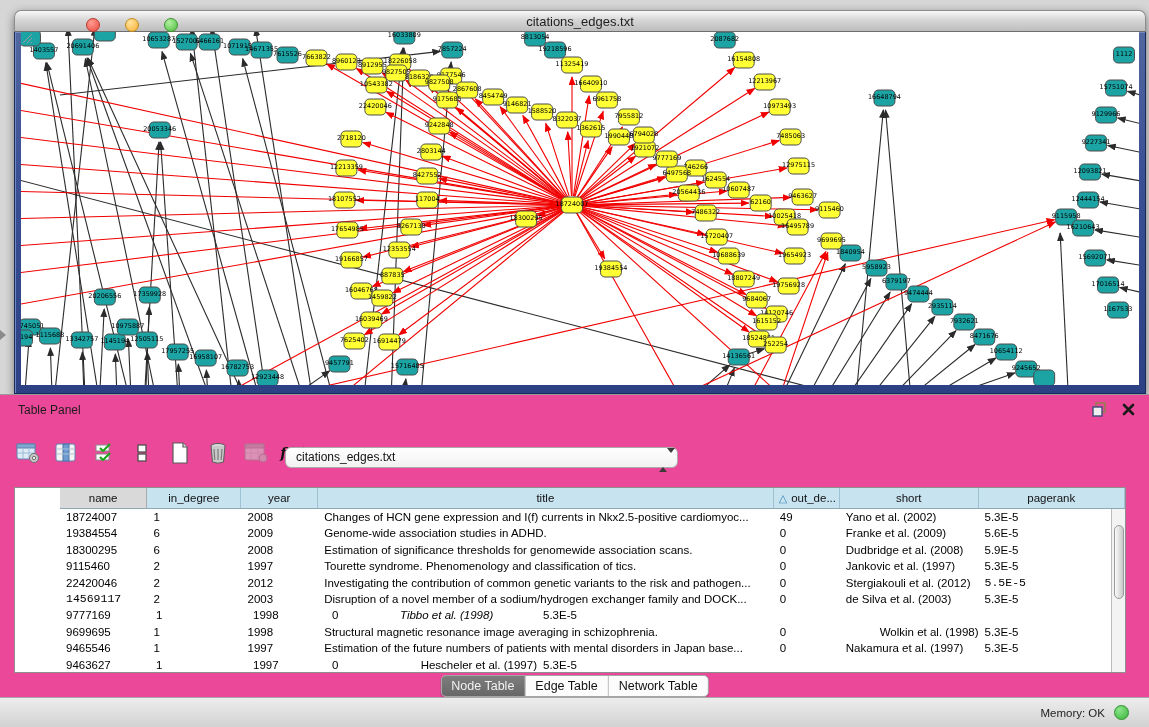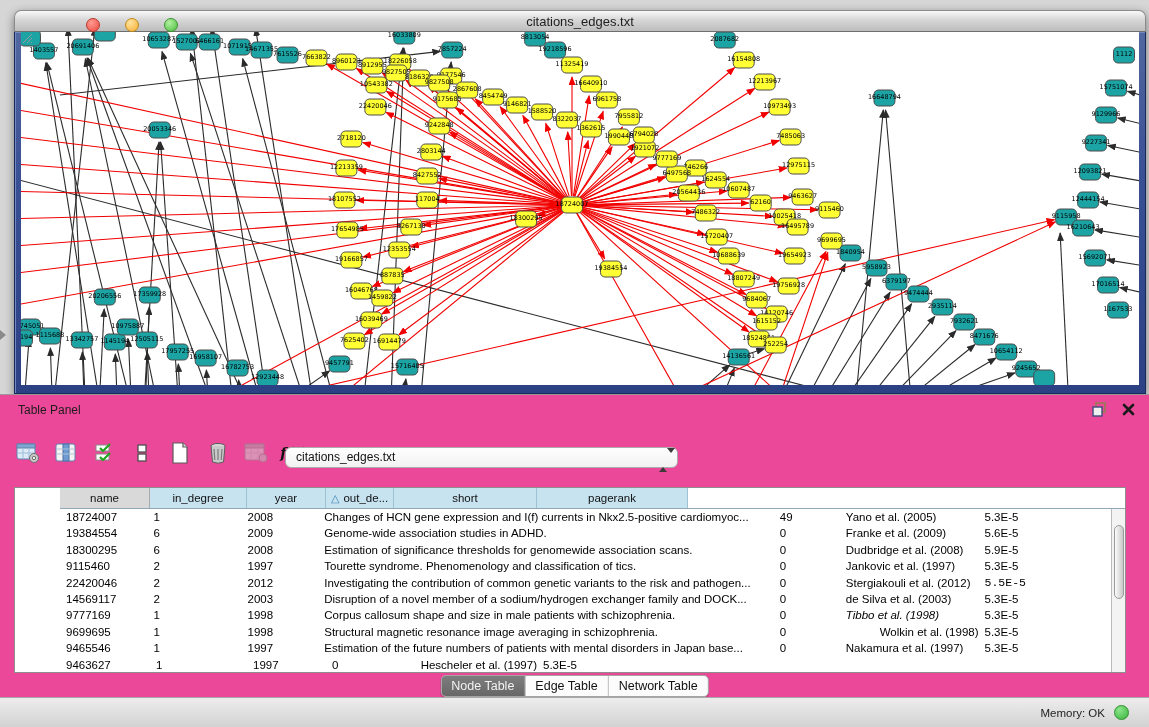--- a/index.html
+++ b/index.html
@@ -577,39 +577,42 @@
     <div class="thead" id="thead">
         <div class="th gray" style="width: 90px;">
           <span>name</span>
         </div>
         <div class="th" style="width: 97px;">
           <span>in_degree</span>
         </div>
         <div class="th" style="width: 79px;">
           <span>year</span>
         </div>
+        <div class="th" style="width: 470px;">
+          <span>title</span>
+        </div>
         <div class="th sorted" style="width: 68px;">
           <span class="sort-tri">△</span>
           <span>out_de...</span>
         </div>
         <div class="th" style="width: 143px;">
           <span>short</span>
         </div>
         <div class="th" style="width: 151px;">
           <span>pagerank</span>
         </div>
       </div>
     <div id="tbody">
         <div class="trow">
           <div class="td" style="width: 90px;">18724007</div>
           <div class="td" style="width: 97px;">1</div>
           <div class="td" style="width: 79px;">2008</div>
           <div class="td" style="width: 470px;">Changes of HCN gene expression and I(f) currents in Nkx2.5-positive cardiomyoc...</div>
           <div class="td" style="width: 68px;">49</div>
-          <div class="td" style="width: 143px;">Yano et al. (2005)</div>
+          <div class="td" style="width: 143px;">Yano et al. (2002)</div>
           <div class="td" style="width: 151px;">5.3E-5</div>
         </div>
         <div class="trow">
           <div class="td" style="width: 90px;">19384554</div>
           <div class="td" style="width: 97px;">6</div>
           <div class="td" style="width: 79px;">2009</div>
           <div class="td" style="width: 470px;">Genome-wide association studies in ADHD.</div>
           <div class="td" style="width: 68px;">0</div>
           <div class="td" style="width: 143px;">Franke et al. (2009)</div>
           <div class="td" style="width: 151px;">5.6E-5</div>
@@ -635,33 +638,32 @@
         <div class="trow">
           <div class="td" style="width: 90px;">22420046</div>
           <div class="td" style="width: 97px;">2</div>
           <div class="td" style="width: 79px;">2012</div>
           <div class="td" style="width: 470px;">Investigating the contribution of common genetic variants to the risk and pathogen...</div>
           <div class="td" style="width: 68px;">0</div>
           <div class="td" style="width: 143px;">Stergiakouli et al. (2012)</div>
           <div class="td" style="width: 151px; font-family: Liberation Mono, monospace;">5.5E-5</div>
         </div>
         <div class="trow">
-          <div class="td" style="width: 90px;">14569117</div>
+          <div class="td" style="width: 90px; font-family: Liberation Mono, monospace;">14569117</div>
           <div class="td" style="width: 97px;">2</div>
           <div class="td" style="width: 79px;">2003</div>
           <div class="td" style="width: 470px;">Disruption of a novel member of a sodium/hydrogen exchanger family and DOCK...</div>
           <div class="td" style="width: 68px;">0</div>
           <div class="td" style="width: 143px;">de Silva et al. (2003)</div>
           <div class="td" style="width: 151px;">5.3E-5</div>
         </div>
         <div class="trow">
           <div class="td" style="width: 90px;">9777169</div>
           <div class="td" style="width: 97px;">1</div>
           <div class="td" style="width: 79px;">1998</div>
-          <div class="td" style="width: 470px;">Corpus callosum shape and size in male patients with schizophrenia.</div>
           <div class="td" style="width: 68px;">0</div>
           <div class="td" style="width: 143px; font-style: italic;">Tibbo et al. (1998)</div>
           <div class="td" style="width: 151px;">5.3E-5</div>
         </div>
         <div class="trow">
           <div class="td" style="width: 90px;">9699695</div>
           <div class="td" style="width: 97px;">1</div>
           <div class="td" style="width: 79px;">1998</div>
           <div class="td" style="width: 470px;">Structural magnetic resonance image averaging in schizophrenia.</div>
           <div class="td" style="width: 68px;">0</div>

